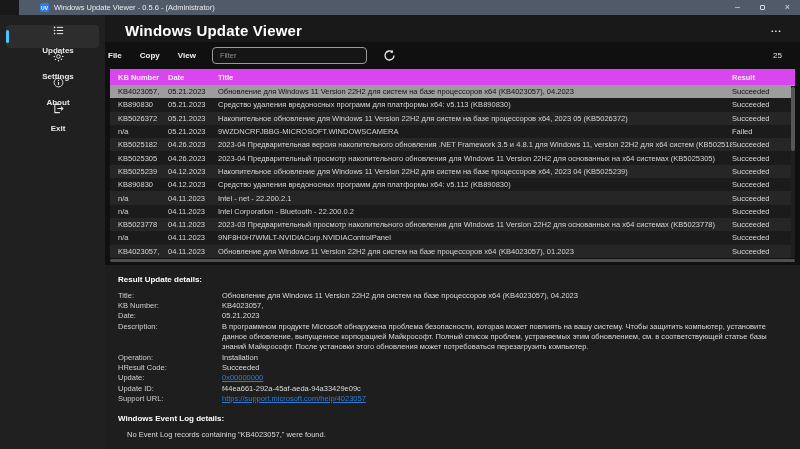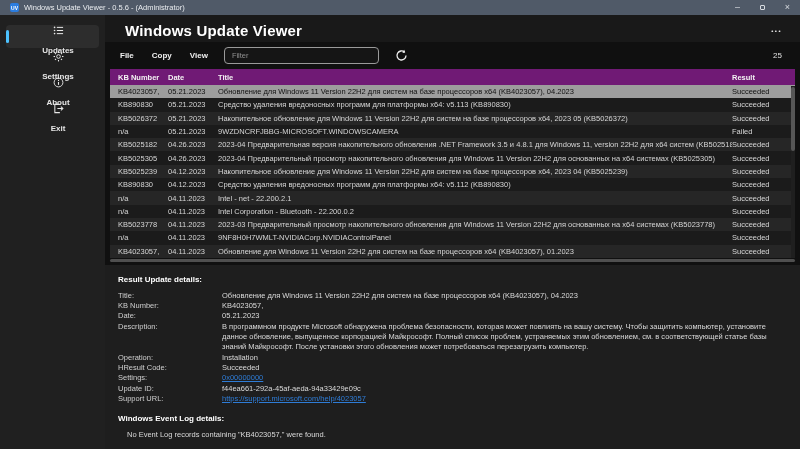--- a/index.html
+++ b/index.html
@@ -2,21 +2,21 @@
 <html><head>
 <meta charset="utf-8">
 <style>
   * { box-sizing: border-box; margin: 0; padding: 0; }
   html,body { width:800px; height:449px; overflow:hidden; background:#191919;
     font-family:"Liberation Sans", sans-serif; }
   .window { width:800px; height:449px; display:flex; flex-direction:column; }
 
   
   .titlebar { height:15px; background:#505a68; display:flex; align-items:center;
-    padding:0 0 0 10px; gap:5px; flex-shrink:0; }
+    padding:0 0 0 21px; gap:5px; flex-shrink:0;margin-left:19px; }
   .app-icon { width:9px; height:9px; background:#2b7de0; border-radius:2px; color:#fff;
     font-size:5px; font-weight:bold; display:flex; align-items:center; justify-content:center; }
   .titlebar-title { font-size:7.5px; color:#e9ecef; }
   .win-controls { margin-left:auto; display:flex; align-items:center; height:100%; }
   .win-btn { width:25px; height:100%; display:flex; align-items:center; justify-content:center;
     color:#d7dbe0; font-size:9px; line-height:1; }
   .max-box { width:5px; height:5px; border:1px solid #d7dbe0; border-radius:1px; display:block; }
 
   
   .app-body { flex:1; display:flex; }
@@ -27,32 +27,32 @@
   .side-item.selected::before { content:""; position:absolute; left:0; top:5px; bottom:5px;
     width:2.5px; background:#4cc2ff; border-radius:2px; }
   .side-icon { width:11px; height:11px; display:flex; align-items:center; justify-content:center; }
 
   .main { flex:1; background:#191919; display:flex; flex-direction:column; }
   .main-header { height:27px; display:flex; align-items:center; padding:4px 18px 0 20px; }
   .page-title { font-size:15px; font-weight:700; color:#fff; letter-spacing:.2px; }
   .ellipsis { margin-left:auto; color:#e8e8e8; font-size:6px; letter-spacing:1.5px; font-weight:700; }
 
   .content-band { background:#101010; padding-bottom:3px; }
-  .toolbar { display:flex; align-items:center; height:26px; padding:0 18px 0 13px; }
+  .toolbar { display:flex; align-items:center; height:26px; padding:0 18px 0 1px; }
   .tb-btn { font-size:8px; font-weight:700; color:#f0f0f0; margin-right:14px; padding:3px 2px; }
   .filter-input { width:155px; height:17px; background:#151515; border:1px solid #9a9a9a;
     border-radius:4px; color:#ddd; font-size:7.5px; padding:0 7px; outline:none; }
   .filter-input::placeholder { color:#8f8f8f; }
   .refresh-btn { margin-left:16px; display:flex; align-items:center; }
   .count { margin-left:auto; font-size:8px; color:#e0e0e0; }
 
   
   .table { margin:1px 5px 0 5px; width:685px; position:relative; }
   .t-header, .t-row { display:grid; grid-template-columns:58px 50px 514px 63px; align-items:center; }
-  .t-header { height:16px; background:#701a75; font-size:7.5px; font-weight:700; color:#f3f3f3; }
+  .t-header { height:16px; background:#d946ef; font-size:7.5px; font-weight:700; color:#f3f3f3; }
   .t-cell { overflow:hidden; white-space:nowrap; }
   .t-cell:first-child { padding-left:8px; }
   .t-row { height:13.3px; font-size:7.5px; color:#d6d6d6; }
   .t-body .t-row:nth-child(odd) { background:#262626; }
   .t-body .t-row:nth-child(even) { background:#1b1b1b; }
   .t-body .t-row.selected { background:#9d9d9d; color:#111; }
   .vscroll { position:absolute; right:0; top:17px; width:4px; height:172px; background:#1f1f1f; }
   .vthumb { position:absolute; top:1px; left:0; width:4px; height:64px; background:#565656; border-radius:2px; }
   .hscroll { height:3px; background:#4f4f4f; border-radius:2px; margin-top:1px; }
 
@@ -296,21 +296,21 @@
     <span class="d-label">Operation:</span>
     <span class="d-value">Installation</span>
   </div>
 
   <div class="d-row">
     <span class="d-label">HResult Code:</span>
     <span class="d-value">Succeeded</span>
   </div>
 
   <div class="d-row">
-    <span class="d-label">Settings:</span>
+    <span class="d-label">Update:</span>
     <span class="d-value link">0x00000000</span>
   </div>
 
   <div class="d-row">
     <span class="d-label">Update ID:</span>
     <span class="d-value">f44ea661-292a-45af-aeda-94a33429e09c</span>
   </div>
 
   <div class="d-row">
     <span class="d-label">Support URL:</span>

